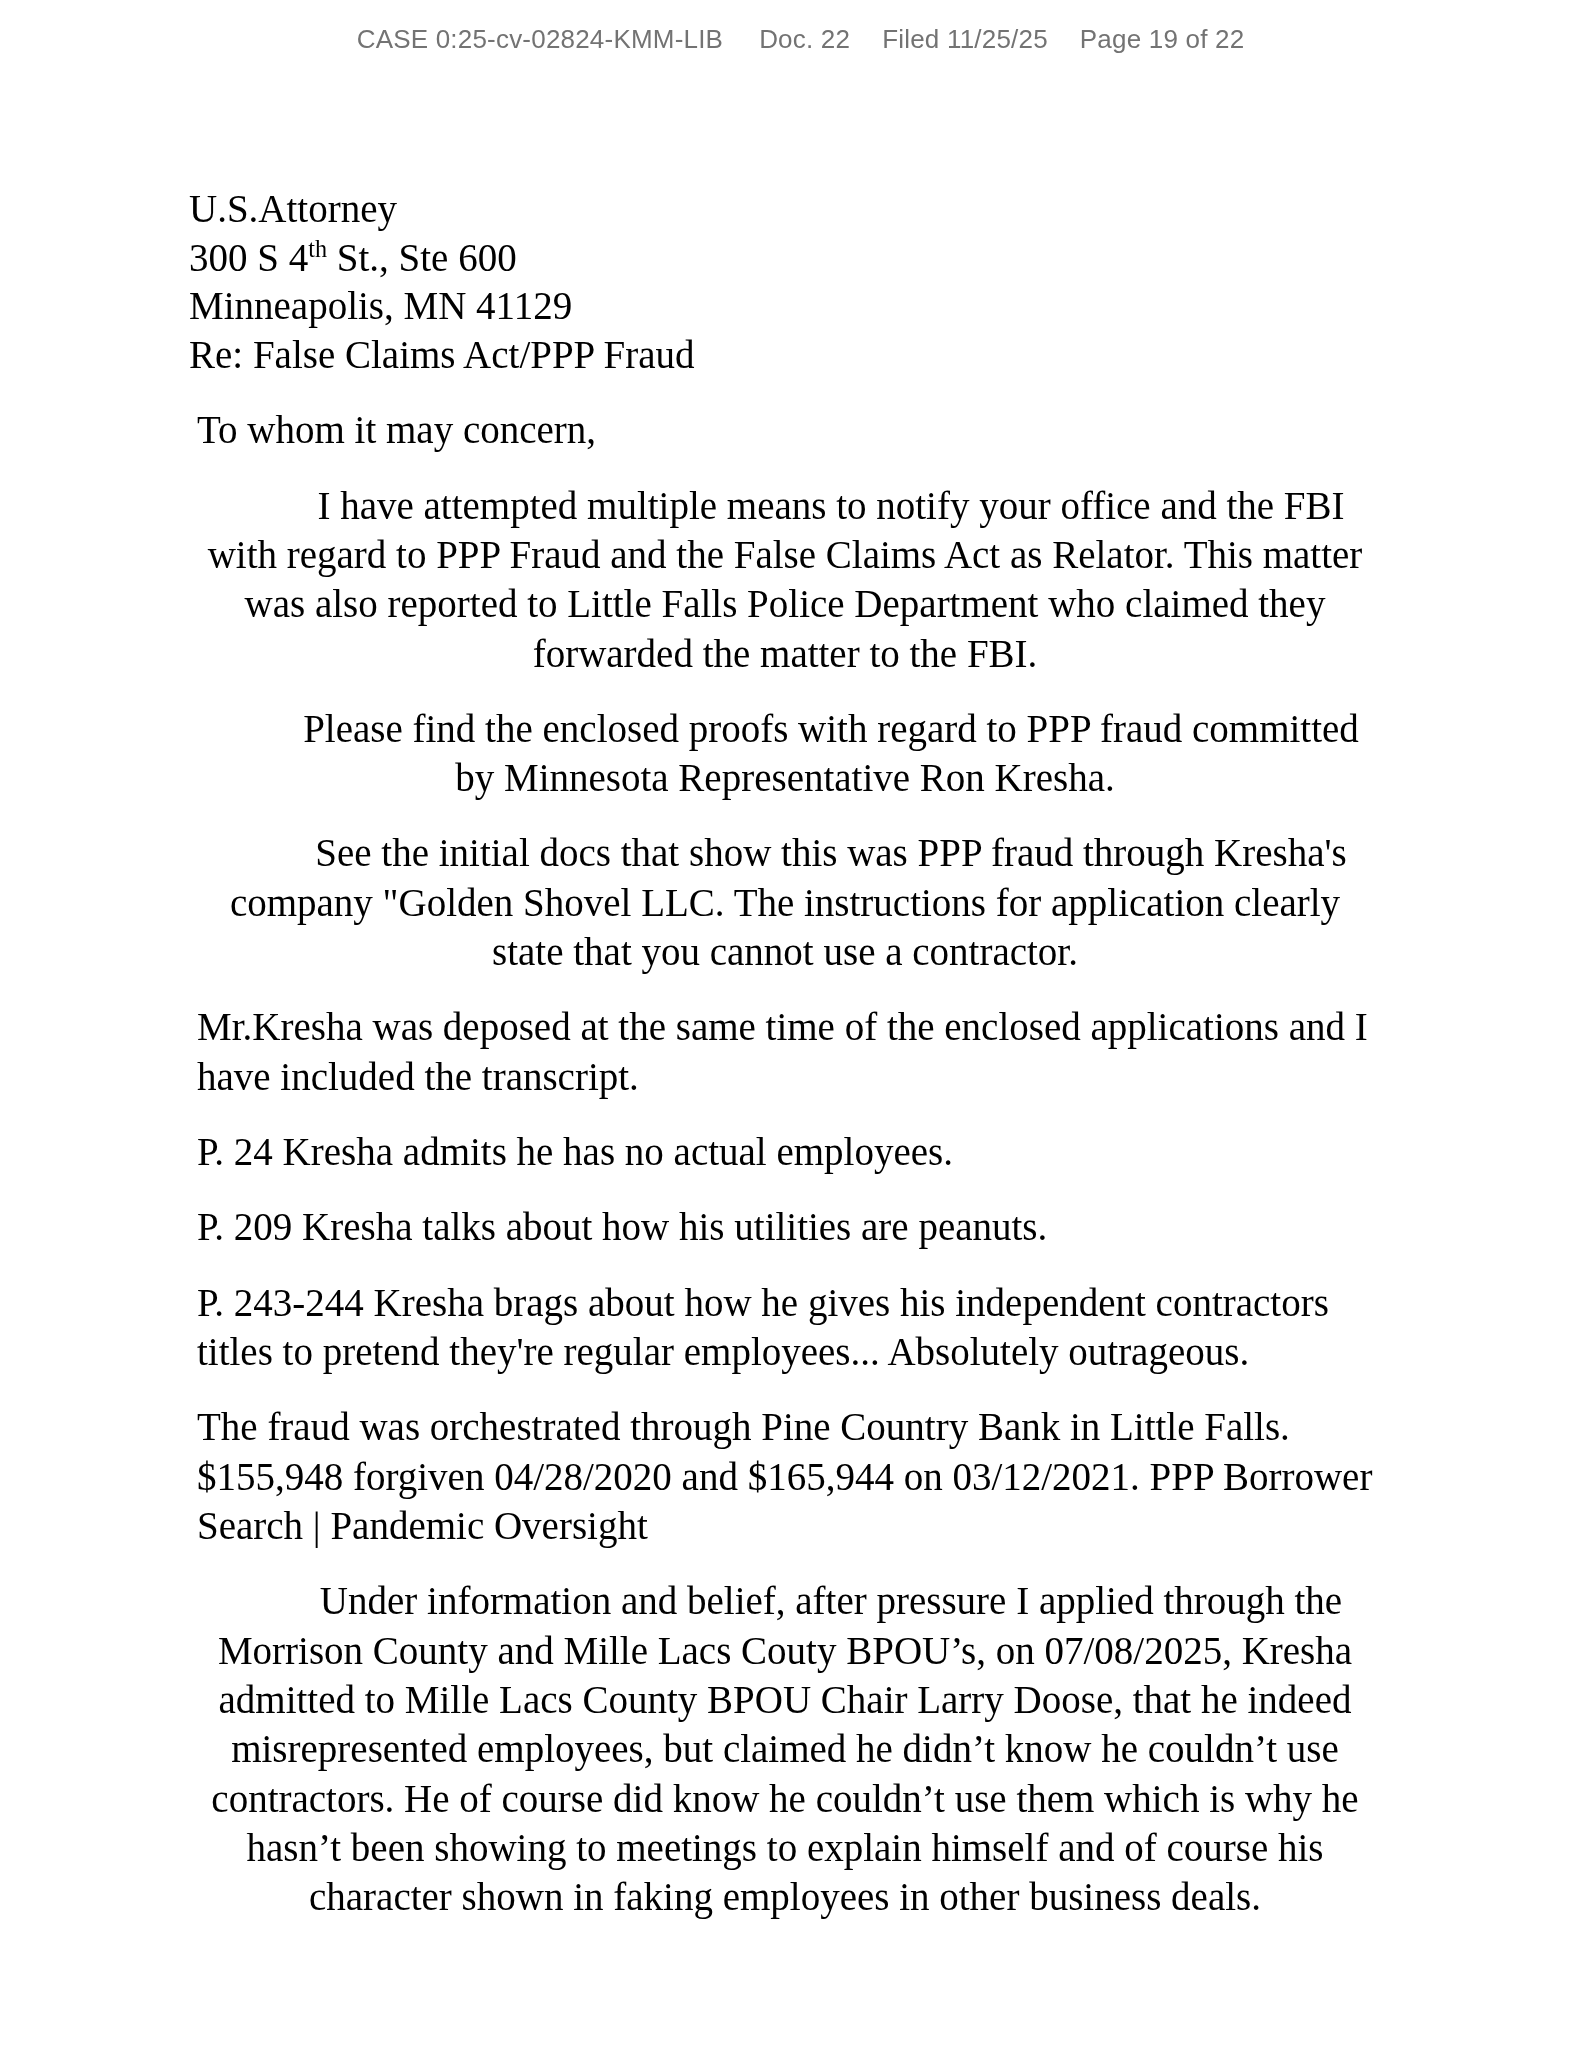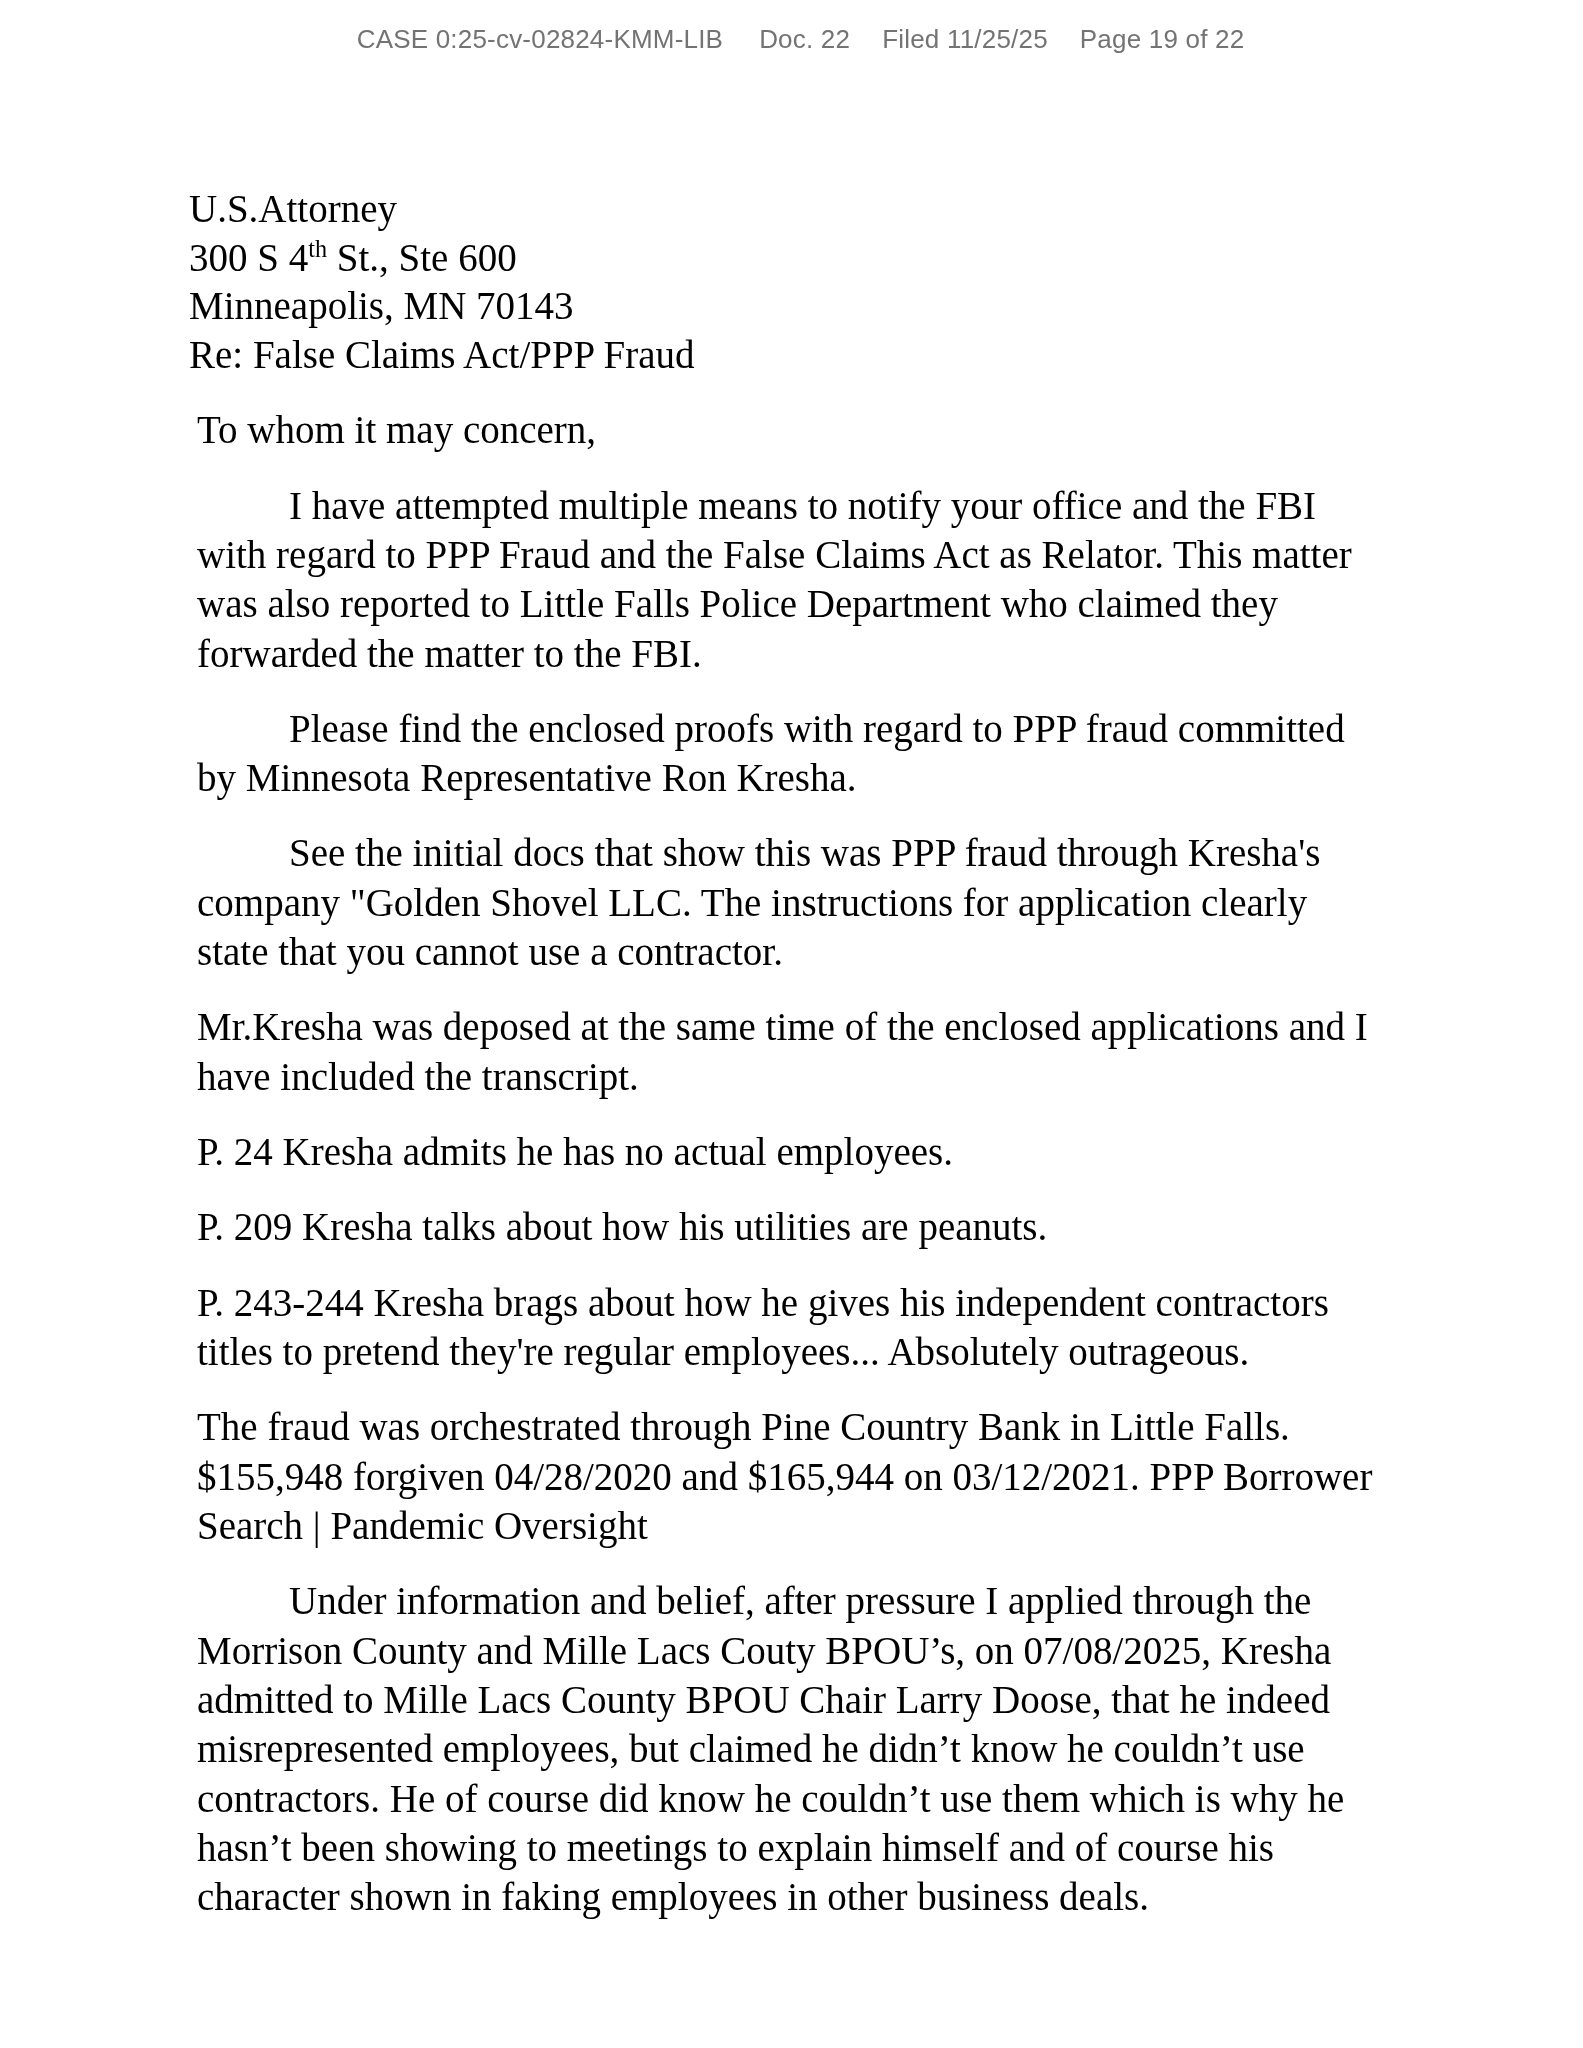--- a/index.html
+++ b/index.html
@@ -61,37 +61,38 @@
 
   p.para {
     margin: 8px;
     padding: 0;
   }
   p.para.gap {
     margin-top: 26px;
   }
   p.para.indent {
     text-indent: 92px;
+    text-align: center;
   }
 </style>
 </head>
 <body>
 
 <div class="page">
 
   <div class="ecf-header" style="color: #737373; padding-left: 9px;">
     <span class="seg">CASE 0:25-cv-02824-KMM-LIB</span><span class="ecf-gap-lg"></span><span class="seg">Doc. 22</span><span class="ecf-gap-md"></span><span class="seg">Filed 11/25/25</span><span class="ecf-gap-md"></span><span class="seg">Page 19 of 22</span>
   </div>
 
   <div class="letter">
 
     <div class="addr-block">
       <span class="addr-line">U.S.Attorney</span>
       <span class="addr-line"><span>300 S 4</span><sup class="ord">th</sup><span> St., Ste 600</span></span>
-      <span class="addr-line">Minneapolis, MN 70143</span>
+      <span class="addr-line">Minneapolis, MN 41129</span>
       <span class="addr-line">Re: False Claims Act/PPP Fraud</span>
     </div>
 
     <p class="para gap">To whom it may concern,</p>
 
     <p class="para gap indent">I have attempted multiple means to notify your office and the FBI with regard to PPP Fraud and the False Claims Act as Relator.  This matter was also reported to Little Falls Police Department who claimed they forwarded the matter to the FBI.</p>
 
     <p class="para gap indent">Please find the enclosed proofs with regard to PPP fraud committed by Minnesota Representative Ron Kresha.</p>
 
     <p class="para gap indent">See the initial docs that show this was PPP fraud through Kresha's company "Golden Shovel LLC.  The instructions for application clearly state that you cannot use a contractor.</p>

